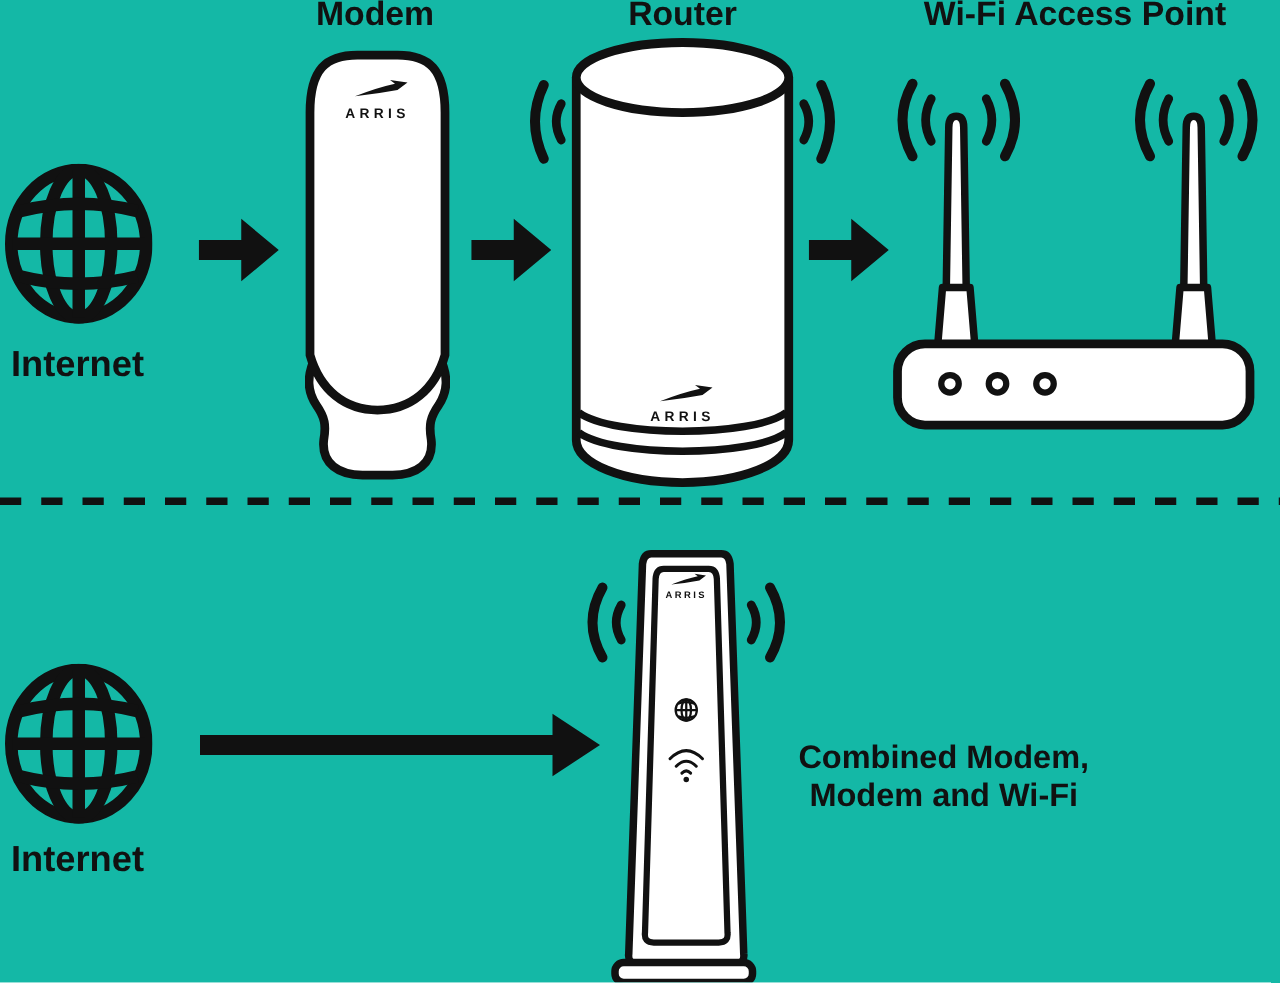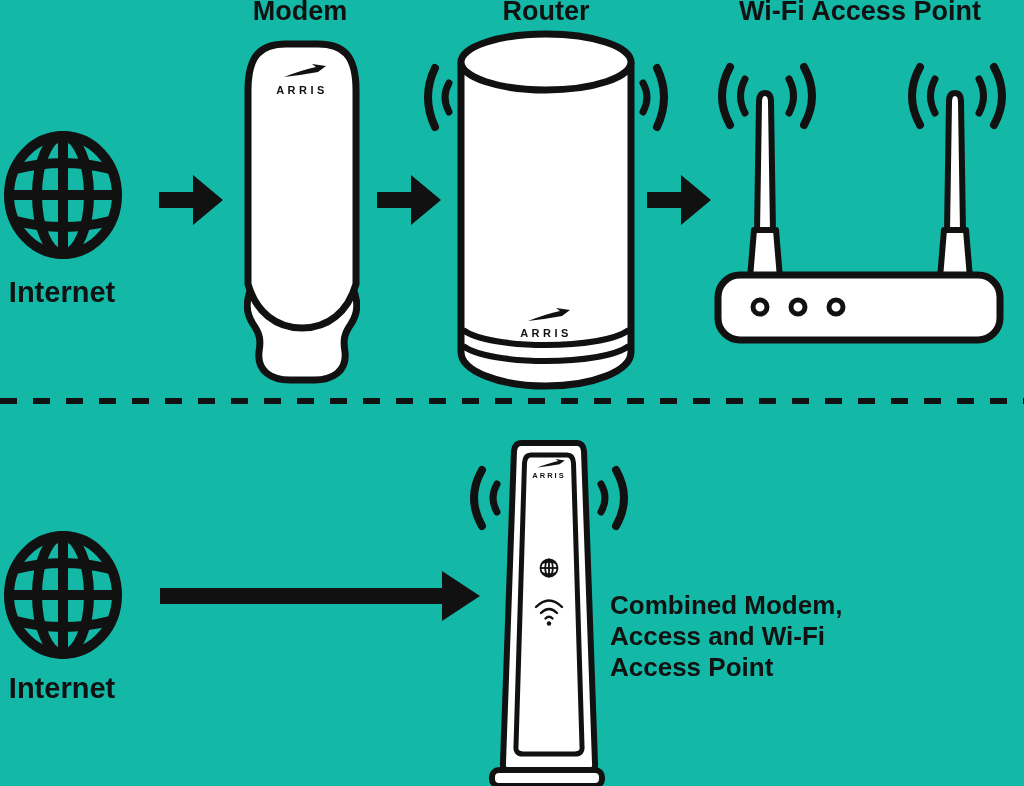--- a/index.html
+++ b/index.html
@@ -3,21 +3,21 @@
 <meta charset="utf-8">
 <style>
   html,body{margin:0;padding:0;background:#fff;}
   .canvas{
     position:relative;width:1024px;height:786px;background:#14b8a6;
     font-family:"Liberation Sans",sans-serif;color:#111;overflow:hidden;
   }
   .label{position:absolute;text-align:center;font-weight:600;color:#111;}
   .device-label{font-size:27px;line-height:30px;top:-4px;}
   .internet-label{font-size:29px;line-height:30px;}
-  .caption{position:absolute;font-weight:600;font-size:26px;line-height:31px;color:#111;}
+  .caption{position:absolute;text-align:center;font-weight:600;font-size:26px;line-height:31px;color:#111;}
   .abs{position:absolute;}
   svg{display:block;}
   svg text{font-family:"Liberation Sans",sans-serif;font-weight:bold;fill:#111;}
 </style>
 </head>
 <body>
 
 <div class="canvas">
 
   <div class="label device-label abs" style="left:200px;width:200px;">Modem</div>
@@ -148,17 +148,16 @@
     <g fill="none" stroke="#111" stroke-width="2.4" stroke-linecap="round">
       <path d="M84,170 Q97,157 110,170"></path>
       <path d="M89,176 Q97,168 105,176"></path>
       <path d="M93.5,181.5 Q97,178 100.5,181.5"></path>
       <circle cx="97" cy="186.5" r="2.2" fill="#111" stroke="none"></circle>
     </g>
   </svg>
 
   <div class="caption" style="left:610px;top:590px;width:290px;">
     <div>Combined Modem,</div>
-    <div>Access and Wi-Fi</div>
-    <div>Access Point</div>
+    <div>Modem and Wi-Fi</div>
   </div>
 
 </div>
 
 </body></html>

